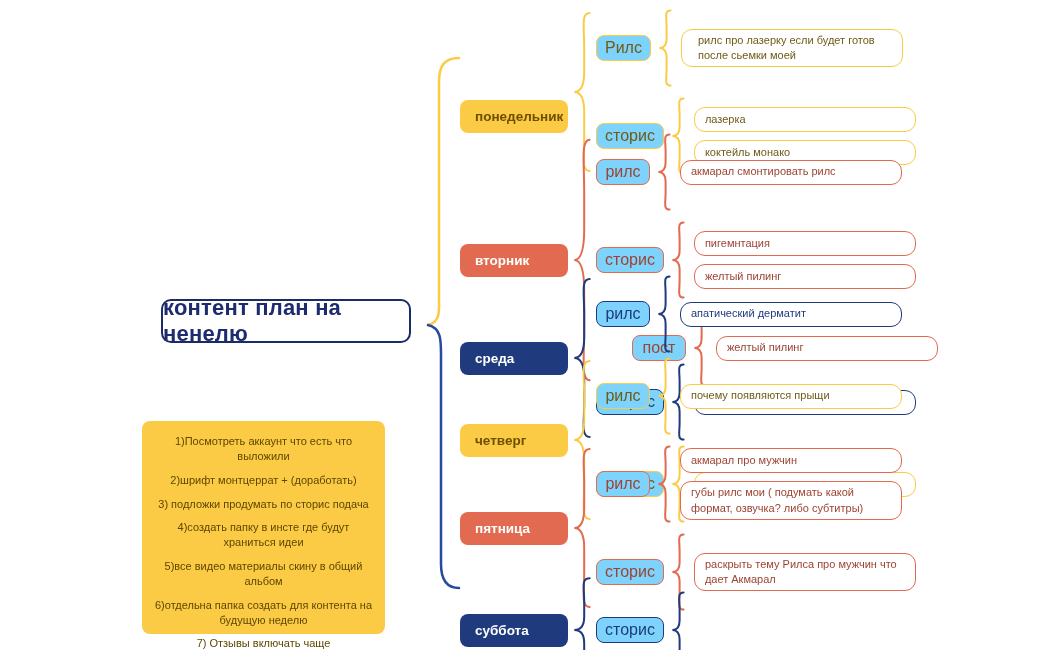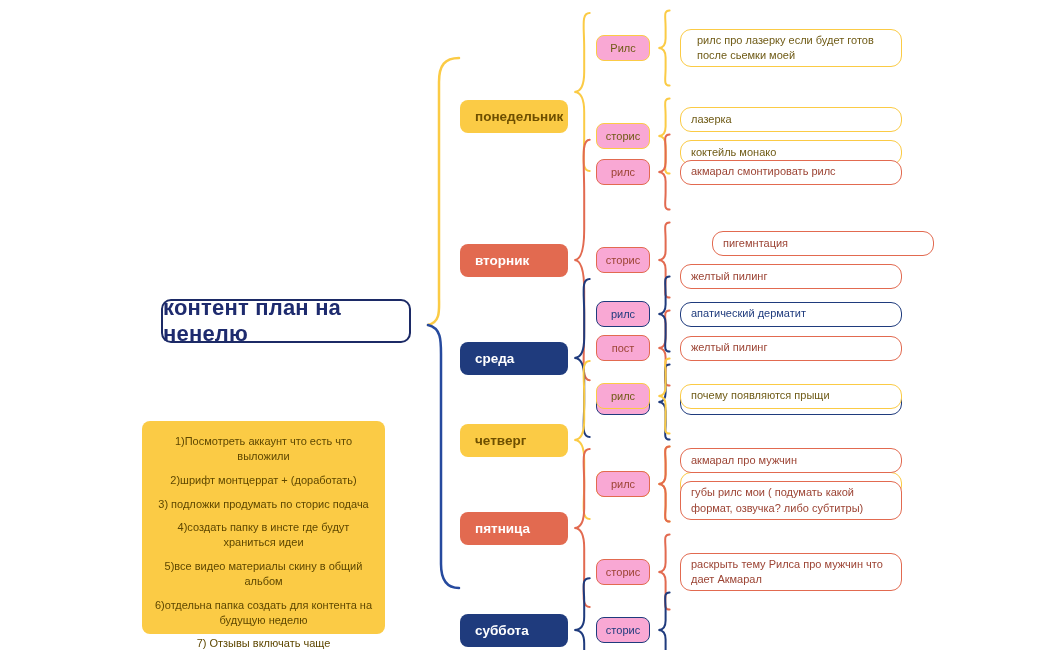--- a/index.html
+++ b/index.html
@@ -31,23 +31,23 @@
     width:108px;height:33px;border-radius:8px;box-sizing:border-box;
     display:flex;align-items:center;padding-left:15px;
     font-size:13.5px;font-weight:600;flex:none;
   }
   .brace{flex:none;align-self:stretch;min-height:30px;}
   .day-brace{width:22px;margin:0 3px;}
   .leaf-brace{width:16px;margin:0 8px 0 6px;}
   .branch-col{display:flex;flex-direction:column;gap:8px;}
   .branch-row{display:flex;align-items:center;}
   .branch-box{
-    min-width:54px;height:26px;border-radius:8px;box-sizing:border-box;background:#f9a8d4;
+    min-width:54px;height:26px;border-radius:8px;box-sizing:border-box;background:#7dd3fc;
     display:flex;align-items:center;justify-content:center;padding:0 8px;
-    border:1.5px solid;font-size:11px;flex:none;text-align:right;
+    border:1.5px solid;font-size:16px;flex:none;text-align:right;
   }
   .leaf-col{display:flex;flex-direction:column;gap:8px;}
   .leaf-box{
     width:222px;min-height:25px;border-radius:11px;box-sizing:border-box;background:#fff;
     border:1.5px solid;display:flex;align-items:center;
     padding:3px 10px;font-size:11px;line-height:1.4;
   }
 </style>
 </head>
 <body>
@@ -115,26 +115,26 @@
             <div class="leaf-col">
               <div class="leaf-box" style="border-color: rgb(226, 106, 80); color: rgb(156, 68, 52);">акмарал смонтировать рилс</div>
             </div>
           </div>
           <div class="branch-row">
             <div class="branch-box" style="border-color: rgb(226, 106, 80); color: rgb(156, 68, 52);">сторис</div>
             <svg viewBox="0 0 20 100" preserveAspectRatio="none" class="brace leaf-brace">
               <path d="M17,3 C9,3 12,11 12,24 L12,38 C12,46 9,50 3,50 C9,50 12,54 12,62 L12,76 C12,89 9,97 17,97" fill="none" stroke="#E26A50" stroke-width="2" stroke-linecap="round" vector-effect="non-scaling-stroke"></path>
             </svg>
             <div class="leaf-col">
-              <div class="leaf-box" style="border-color: rgb(226, 106, 80); color: rgb(156, 68, 52); margin-left: 32px;">пигемнтация</div>
+              <div class="leaf-box" style="border-color: rgb(226, 106, 80); color: rgb(156, 68, 52);">пигемнтация</div>
               <div class="leaf-box" style="border-color: rgb(226, 106, 80); color: rgb(156, 68, 52);">желтый пилинг</div>
             </div>
           </div>
           <div class="branch-row">
-            <div class="branch-box" style="border-color: rgb(226, 106, 80); color: rgb(156, 68, 52);">пост</div>
+            <div class="branch-box" style="border-color: rgb(226, 106, 80); color: rgb(156, 68, 52); margin-left: 36px;">пост</div>
             <svg viewBox="0 0 20 100" preserveAspectRatio="none" class="brace leaf-brace">
               <path d="M17,3 C9,3 12,11 12,24 L12,38 C12,46 9,50 3,50 C9,50 12,54 12,62 L12,76 C12,89 9,97 17,97" fill="none" stroke="#E26A50" stroke-width="2" stroke-linecap="round" vector-effect="non-scaling-stroke"></path>
             </svg>
             <div class="leaf-col">
               <div class="leaf-box" style="border-color: rgb(226, 106, 80); color: rgb(156, 68, 52);">желтый пилинг</div>
             </div>
           </div>
         </div>
       </div>
       <div class="day-section" style="top: 274px; left: 460px;">

